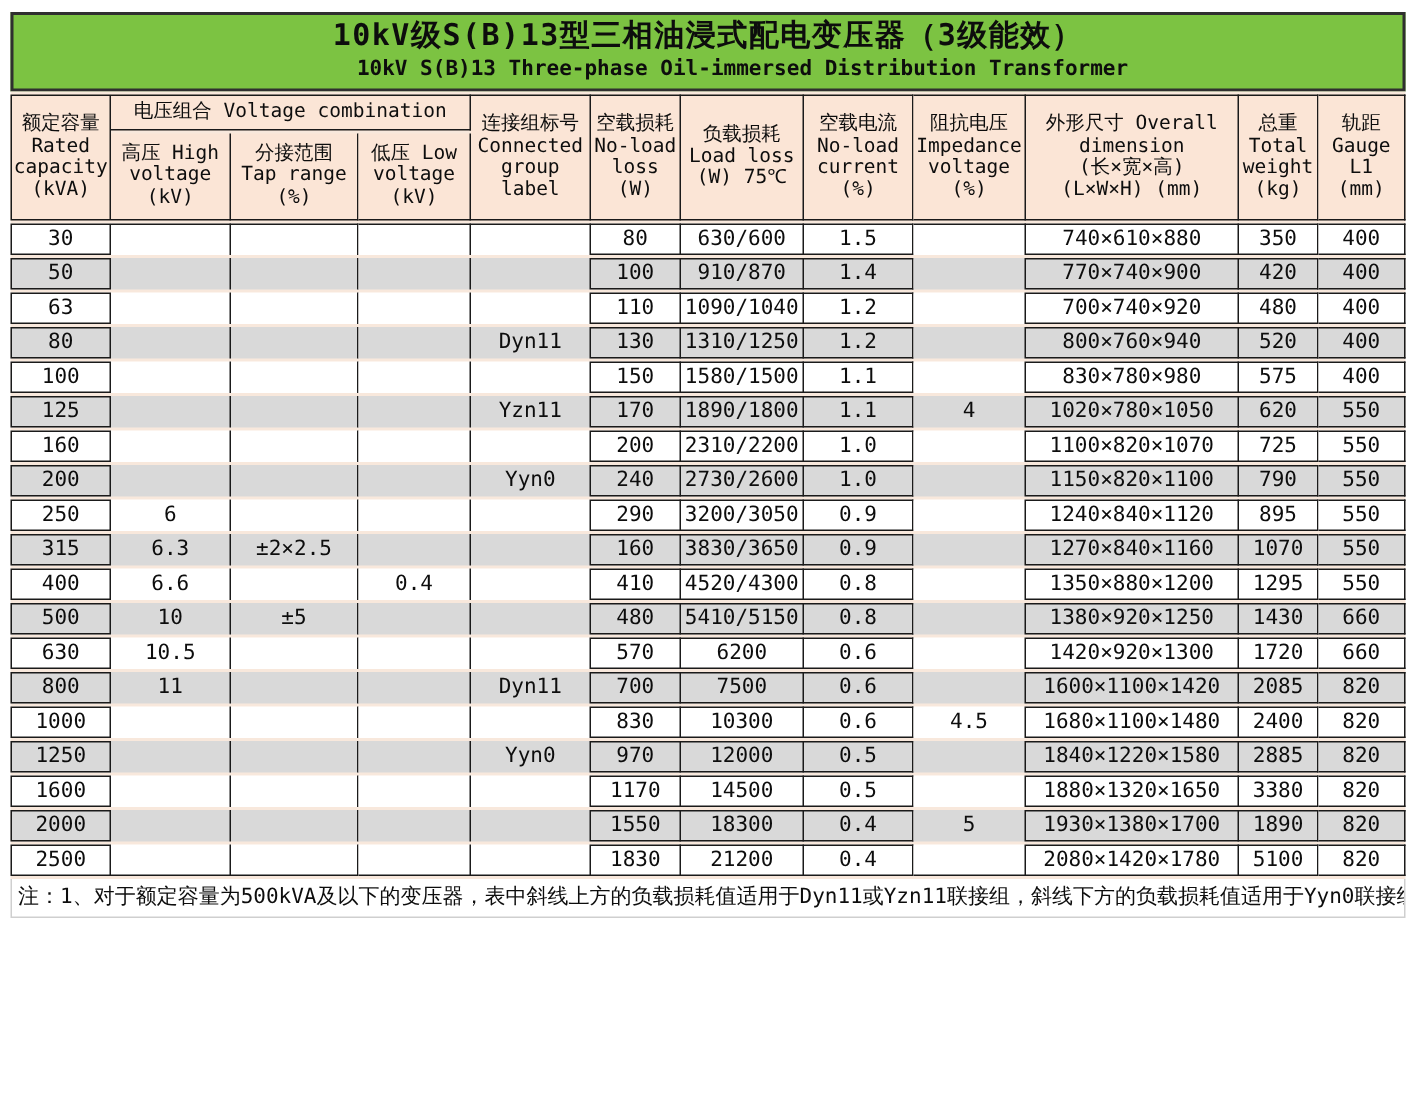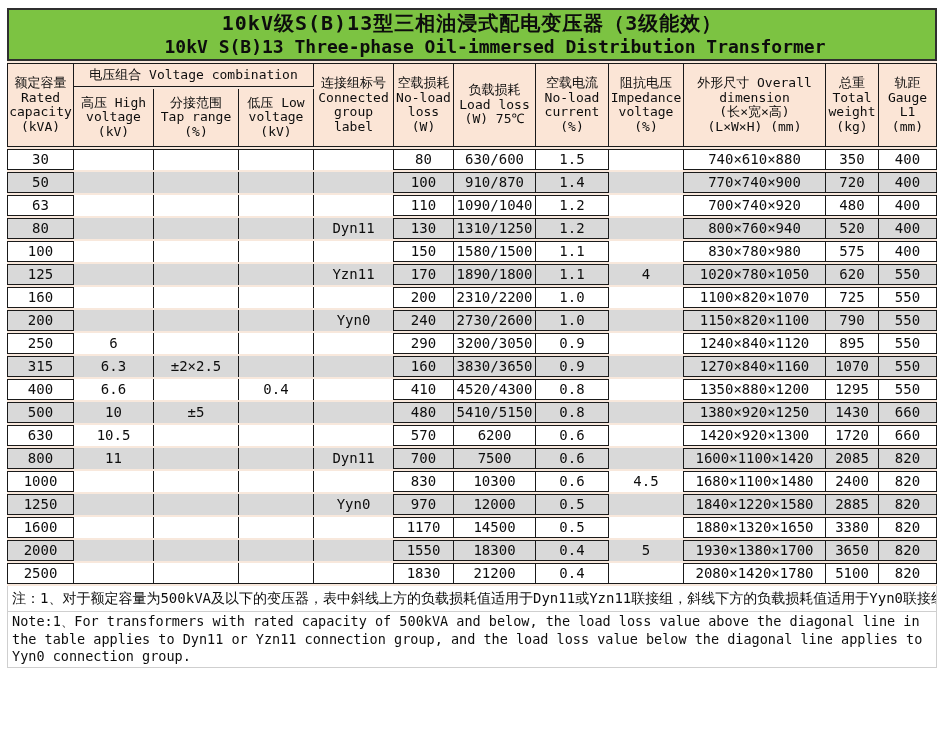--- a/index.html
+++ b/index.html
@@ -8,21 +8,21 @@
   .page {
     width:944px; height:734px; background:#ffffff;
     padding:8px 7px 0 7px; overflow:hidden;
   }
   
   .title-block {
     width:930px; background:#7cc342; border:2px solid #2f2f2f;
     text-align:center; padding:1px 0 2px 0;
   }
   .title-zh { font-size:20px; font-weight:bold; line-height:25px; letter-spacing:1px; }
-  .title-en { font-size:18px; font-weight:bold; line-height:21px;padding-left:46px; }
+  .title-en { font-size:14px; font-weight:bold; line-height:21px;padding-left:46px; }
   
   table.spec {
     width:930px; border-collapse:separate; border-spacing:0 2px;
     background:#f8e8dc; table-layout:fixed; margin-top:0px;
   }
   th {
     background:#fbe5d6; font-weight:normal; font-size:13px; line-height:14.5px;
     white-space:pre-line; text-align:center; vertical-align:middle; padding:1px 0;
     border-right:1px solid #1a1a1a; border-bottom:1px solid #1a1a1a; border-top:1px solid #1a1a1a;
   }
@@ -148,21 +148,21 @@
           <td class="b bl">50</td>
           <td class="m"></td>
           <td class="m"></td>
           <td class="m"></td>
           <td class="m"></td>
           <td class="b">100</td>
           <td class="b">910/870</td>
           <td class="b">1.4</td>
           <td class="m"></td>
           <td class="b">770×740×900</td>
-          <td class="b">720</td>
+          <td class="b">420</td>
           <td class="b">400</td>
         </tr>
         <tr>
           <td class="b bl">63</td>
           <td class="m"></td>
           <td class="m"></td>
           <td class="m"></td>
           <td class="m"></td>
           <td class="b">110</td>
           <td class="b">1090/1040</td>
@@ -372,21 +372,21 @@
           <td class="b bl">2000</td>
           <td class="m"></td>
           <td class="m"></td>
           <td class="m"></td>
           <td class="m"></td>
           <td class="b">1550</td>
           <td class="b">18300</td>
           <td class="b">0.4</td>
           <td class="m">5</td>
           <td class="b">1930×1380×1700</td>
-          <td class="b">3650</td>
+          <td class="b">1890</td>
           <td class="b">820</td>
         </tr>
         <tr>
           <td class="b bl">2500</td>
           <td class="m"></td>
           <td class="m"></td>
           <td class="m"></td>
           <td class="m"></td>
           <td class="b">1830</td>
           <td class="b">21200</td>
@@ -394,16 +394,15 @@
           <td class="m"></td>
           <td class="b">2080×1420×1780</td>
           <td class="b">5100</td>
           <td class="b">820</td>
         </tr>
       </tbody>
   </table>
 
   <div class="notes">
     <div class="note-line">注：1、对于额定容量为500kVA及以下的变压器，表中斜线上方的负载损耗值适用于Dyn11或Yzn11联接组，斜线下方的负载损耗值适用于Yyn0联接组。</div>
-    <div class="note-en">Note:1、For transformers with rated capacity of 500kVA and below, the load loss value above the diagonal line in the table applies to Dyn11 or Yzn11 connection group, and the load loss value below the diagonal line applies to Yyn0 connection group.</div>
   </div>
 
 </div>
 
 </body></html>

